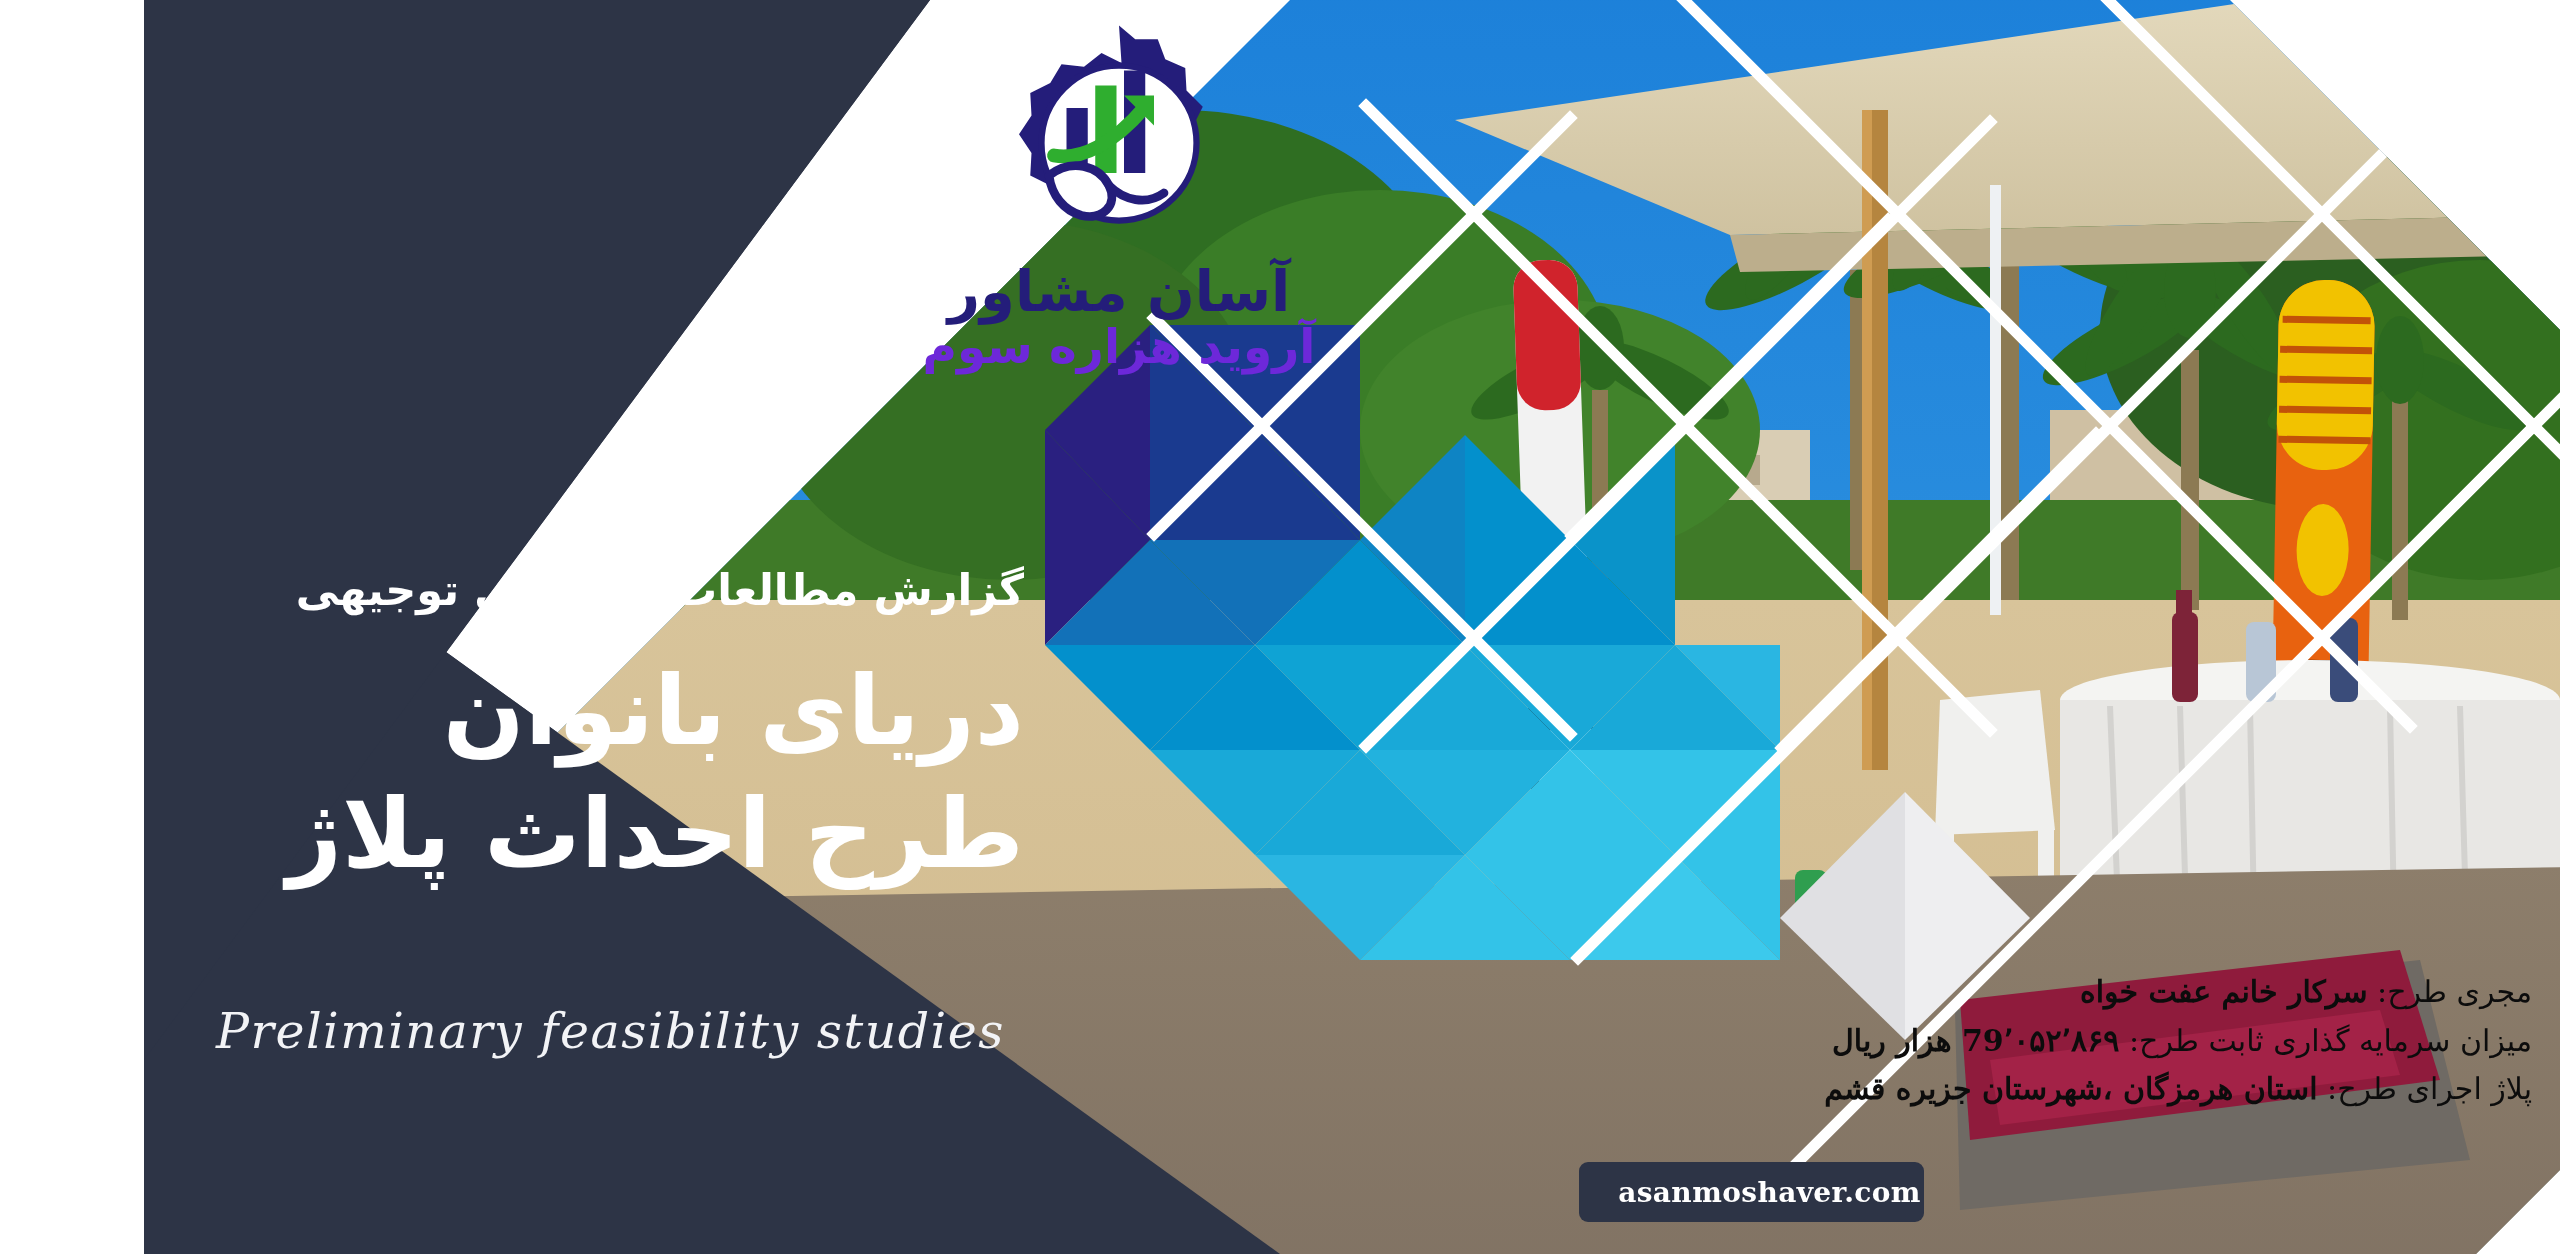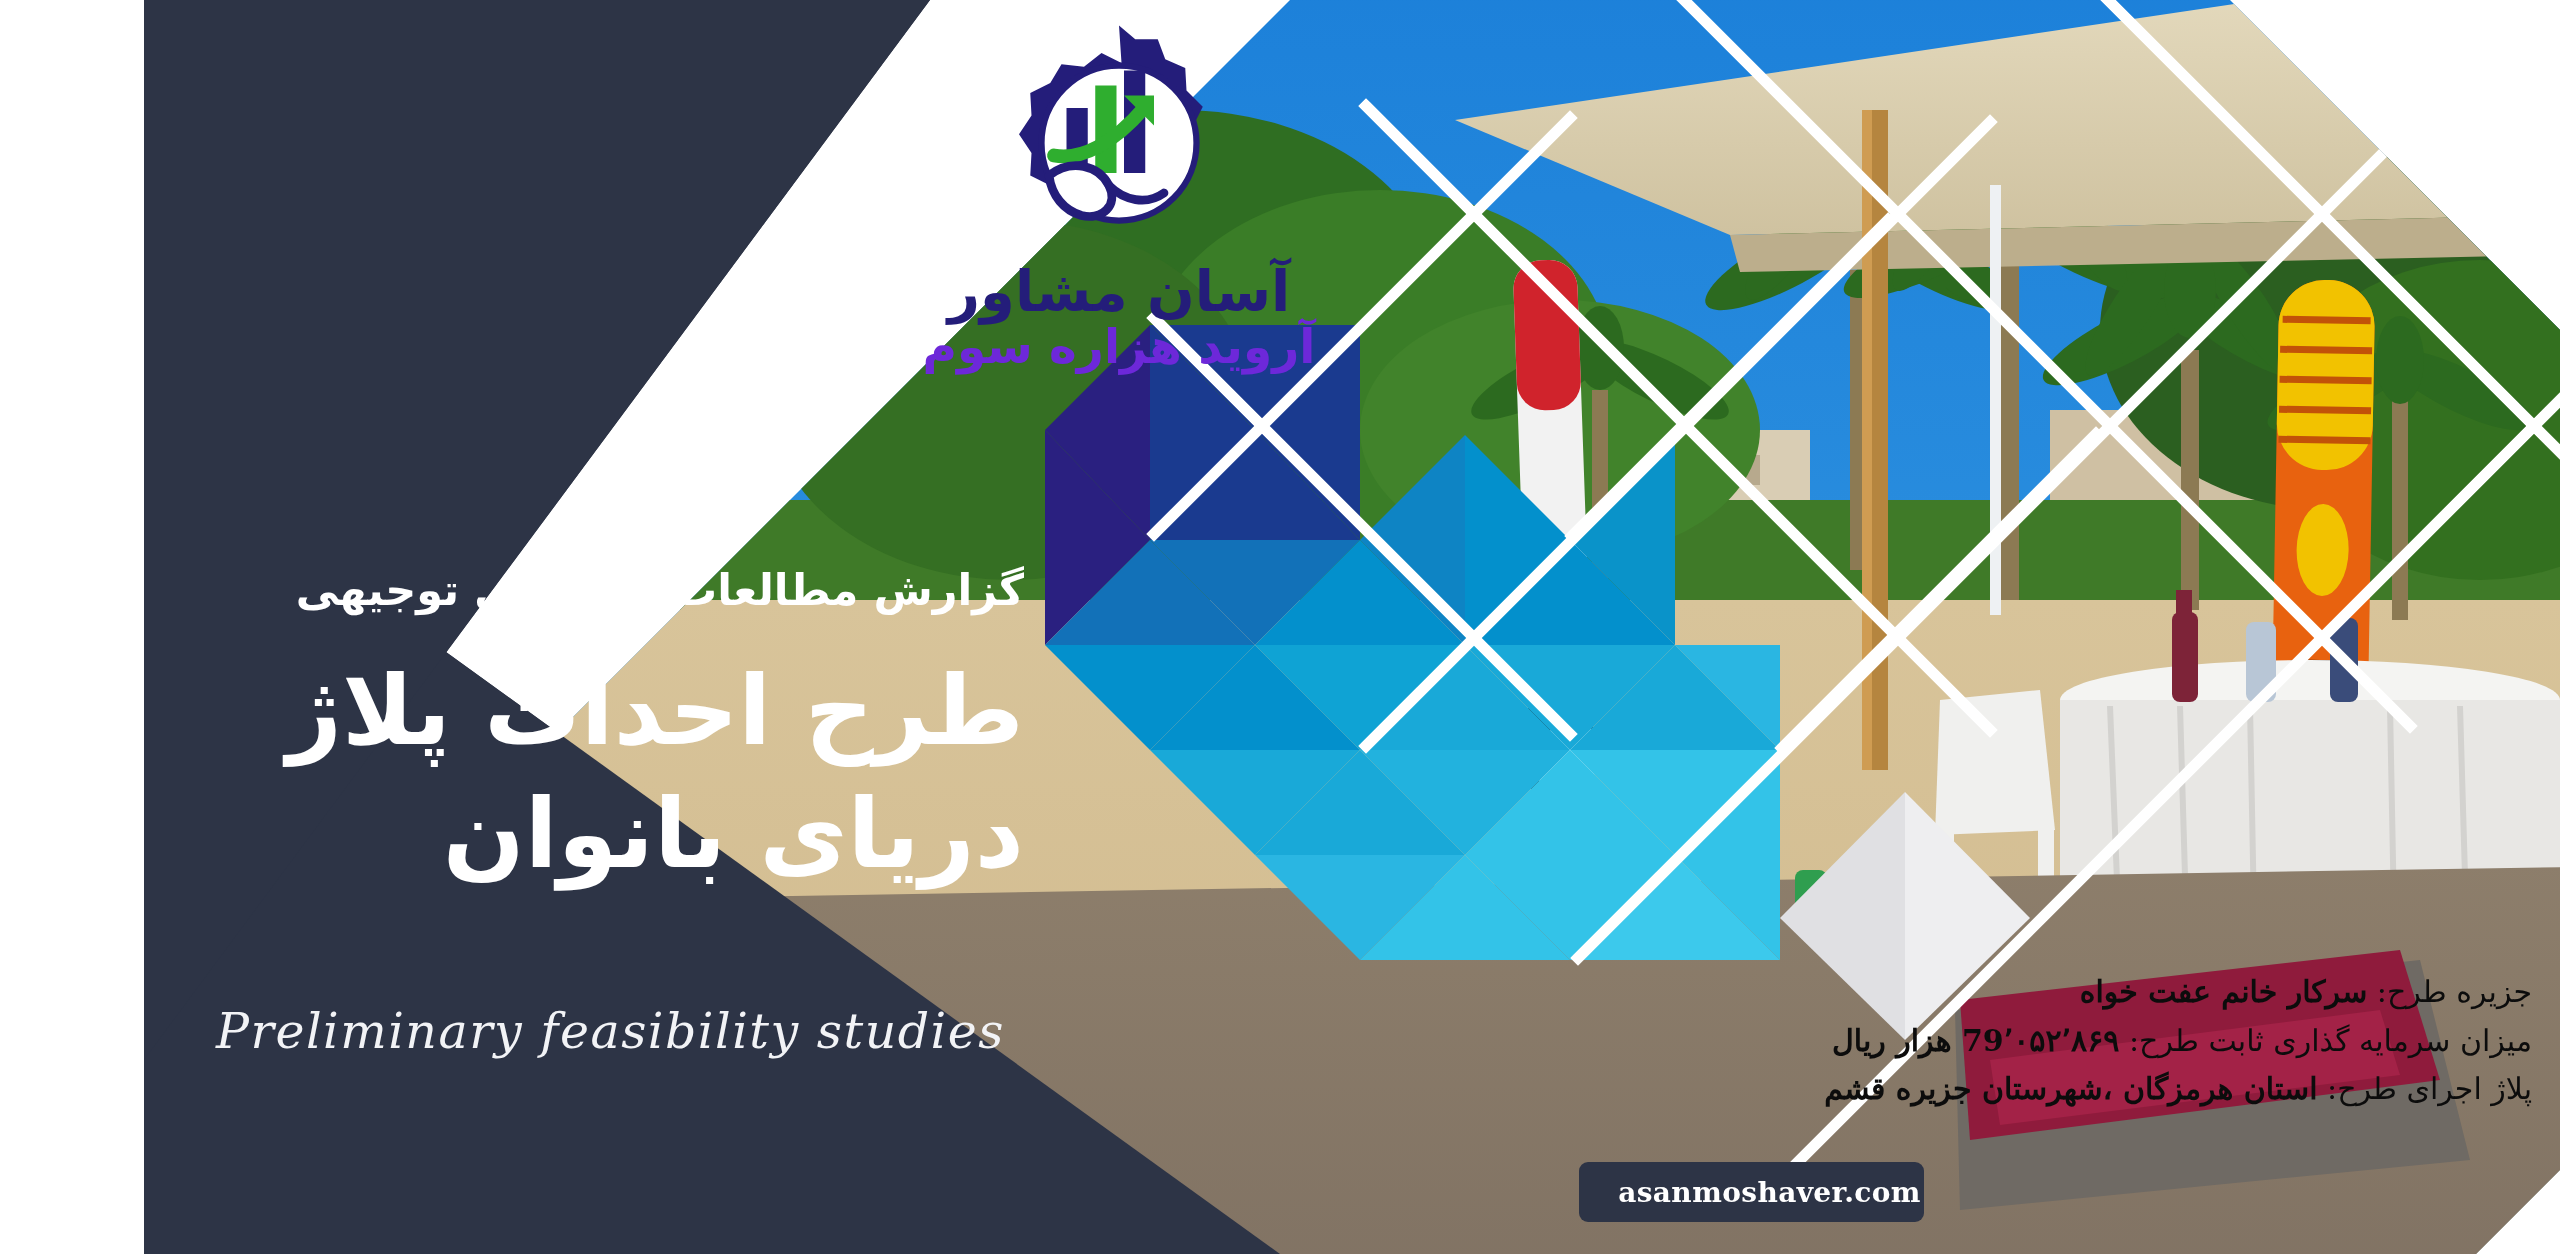--- a/index.html
+++ b/index.html
@@ -371,29 +371,29 @@
       <path d="M44 126 C62 112 84 118 92 134 C100 150 86 162 70 158 C56 154 46 142 44 126 Z" fill="#ffffff" stroke="#241d7a" stroke-width="7" stroke-linejoin="round"></path>
       <path d="M92 134 C104 146 122 150 136 140" fill="none" stroke="#241d7a" stroke-width="7" stroke-linecap="round"></path>
     </svg>
     <div class="logo-l1">آسان مشاور</div>
     <div class="logo-l2">آروید هزاره سوم</div>
   </div>
 
   <div class="left-copy">
     <div class="eyebrow">گزارش مطالعات مقدماتی توجیهی</div>
     <div class="maintitle">
+      <span class="ln">دریای بانوان</span>
       <span class="ln">طرح احداث پلاژ</span>
-      <span class="ln">دریای بانوان</span>
     </div>
     <div class="engsub">Preliminary feasibility studies</div>
   </div>
 
   <div class="info">
     <div class="row">
-      <span>جزیره طرح:</span>
+      <span>مجری طرح:</span>
       <b>سرکار خانم عفت خواه</b>
     </div>
     <div class="row">
       <span>میزان سرمایه گذاری ثابت طرح:</span>
       <b>79٬۰۵۲٬۸۶۹ هزار ریال</b>
     </div>
     <div class="row">
       <span>پلاژ اجرای طرح:</span>
       <b>استان هرمزگان ،شهرستان جزیره قشم</b>
     </div>

